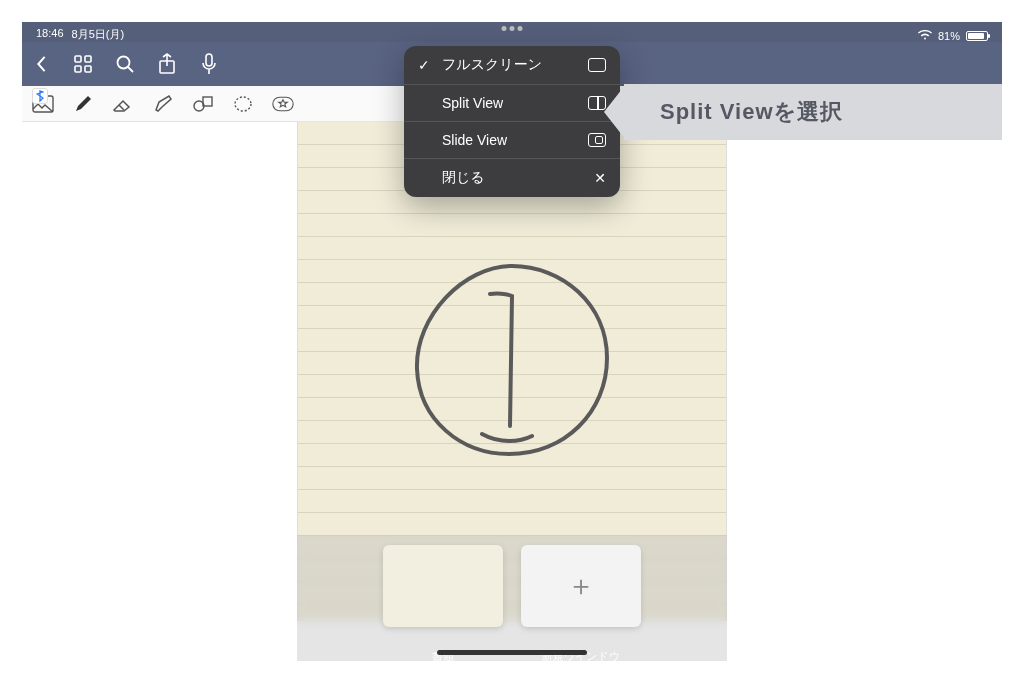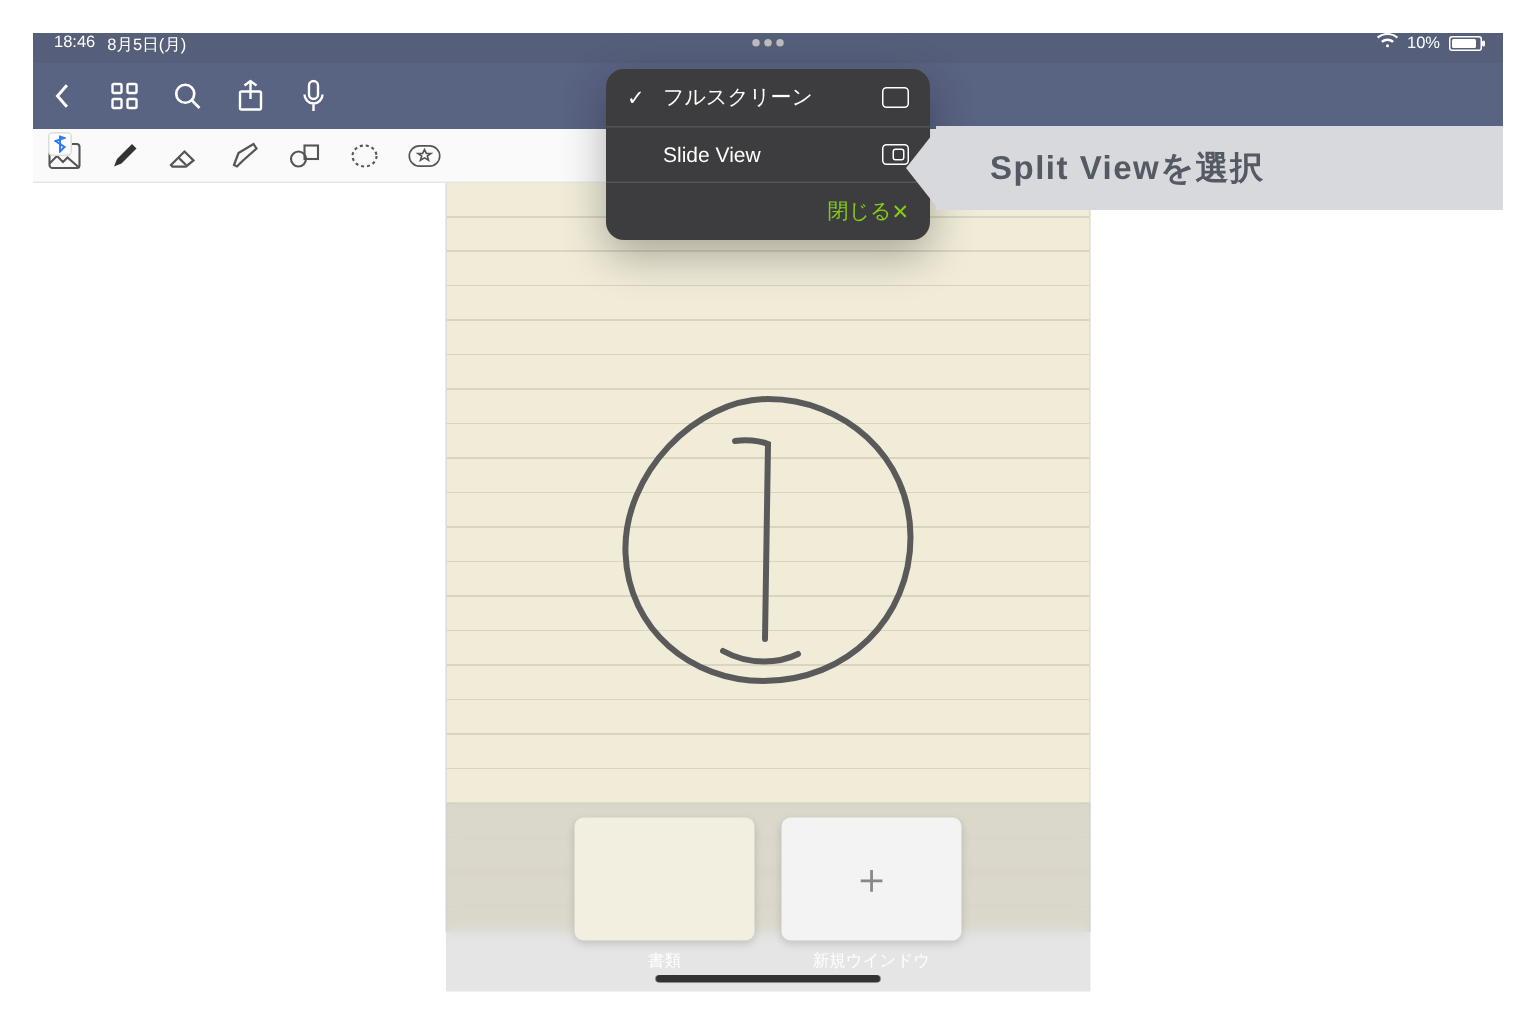--- a/index.html
+++ b/index.html
@@ -7,21 +7,21 @@
       font-family: -apple-system, sans-serif;
       width: 1024px; height: 683px;
       position: relative; overflow: hidden;
       background: #fff;
     }
     .frame { position:absolute; inset:0; border:22px solid #fff; }
     .device { position:absolute; left:22px; top:22px; right:22px; bottom:22px; }
 
     
     .statusbar { position:absolute; top:0; left:0; right:0; height:20px;
-      background:#555f7a; color:#fff; display:flex; align-items:flex-start;
+      background:#555f7a; color:#fff; display:flex; align-items:flex-end;
       font-size:11px; padding:0 14px; justify-content:space-between; }
     .statusbar .left { display:flex; gap:8px; }
     .statusbar .right { display:flex; gap:6px; align-items:center; }
     .bat { display:inline-block; width:22px; height:10px; border:1px solid #fff; border-radius:2px; position:relative; }
     .bat::after{content:"";position:absolute;left:1px;top:1px;bottom:1px;width:80%;background:#fff;border-radius:1px;}
     .bat::before{content:"";position:absolute;right:-3px;top:2px;width:2px;height:4px;background:#fff;border-radius:1px;}
 
     
     .navbar { position:absolute; top:20px; left:0; right:0; height:44px;
       background:#596382; color:#fff; display:flex; align-items:center;
@@ -49,21 +49,21 @@
     .pill span{width:5px;height:5px;background:#bbb;border-radius:50%;}
 
     
     .popup { position:absolute; top:24px; left:50%; transform:translateX(-50%);
       width:216px; background:#3d3d3f; border-radius:12px; overflow:hidden;
       box-shadow:0 10px 30px rgba(0,0,0,.3); z-index:40; color:#fff; }
     .popup-row { display:flex; align-items:center; justify-content:space-between;
       padding:10px 14px; font-size:14px; border-bottom:1px solid #555; }
     .popup-row:last-child{border-bottom:none;}
     .popup-row .lead { display:flex; align-items:center; gap:10px; }
-    .popup-row.red { color:#84cc16;justify-content:flex-end; }
+    .popup-row.red { color:#ffffff; }
     .pop-icon{width:18px;height:14px;border:1.5px solid currentColor;border-radius:3px;display:inline-block;position:relative;}
     .pop-icon.full{}
     .pop-icon.split::after{content:"";position:absolute;left:50%;top:0;bottom:0;width:1.5px;background:currentColor;}
     .pop-icon.slide::after{content:"";position:absolute;right:2px;top:2px;bottom:2px;width:6px;border:1.5px solid currentColor;border-radius:2px;}
     .check{width:14px;display:inline-block;}
     .xicon{font-size:14px;}
 
     
     .callout { position:absolute; right:0; top:62px; height:56px;
       background:#d8d9dd; color:#555963; display:flex; align-items:center;
@@ -74,21 +74,21 @@
       border-right:22px solid #d8d9dd;}
 
     
     .dock { position:absolute; bottom:0; left:50%; transform:translateX(-50%);
       width:430px; height:126px; background:rgba(180,180,180,.35);
       backdrop-filter:blur(4px); display:flex; justify-content:center; gap:18px;
       padding:10px 0 6px; z-index:30; }
     .thumb { width:120px; text-align:center; }
     .thumb .card { width:120px; height:82px; background:#f2efe0;
       border-radius:6px; box-shadow:0 2px 6px rgba(0,0,0,.15); position:relative; }
-    .thumb .label { font-size:11px; color:#fff; margin-top:6px; }
+    .thumb .label { font-size:11px; color:#fff; margin-top:22px; }
     .thumb.sel .card{outline:3px solid #5a6486;}
     .thumb.add .card{background:#f3f3f3;display:flex;align-items:center;justify-content:center;color:#888;font-size:28px;font-weight:300;}
     .thumb.sel .card .mini{position:absolute;inset:8px 18px;background:#f0ecd8;
       background-image:repeating-linear-gradient(#f0ecd8,#f0ecd8 5px,#d8d4be 5px,#d8d4be 6px);
       border:3px solid #5e6787;}
     .thumb.sel .card .mini::after{content:"";position:absolute;left:35%;top:30%;width:20px;height:20px;border:1px solid #666;border-radius:50%;}
     .thumb.sel .note-icn{position:absolute;bottom:-6px;left:50%;transform:translateX(-50%);width:22px;height:22px;background:#fff;border-radius:4px;box-shadow:0 1px 3px rgba(0,0,0,.3);display:flex;align-items:center;justify-content:center;}
 
     
     .drawing { position:absolute; left:50%; top:48%; transform:translate(-50%,-50%); }
@@ -117,21 +117,21 @@
     <div class="left">
       <span>18:46</span>
       <span>8月5日(月)</span>
     </div>
     <div class="right">
       <span>
         <svg width="14" height="10" viewBox="0 0 14 10">
             <path d="M7 9.5a1 1 0 100-2 1 1 0 000 2zm-3.2-3a5 5 0 016.4 0l1.1-1.2a6.7 6.7 0 00-8.6 0zM.8 3.6a9.6 9.6 0 0112.4 0L14 2.4a11.2 11.2 0 00-14 0z" fill="#fff"></path>
           </svg>
       </span>
-      <span>10%</span>
+      <span>81%</span>
       <span class="bat"></span>
     </div>
   </div>
 
   <div class="navbar">
     <div class="nav-icon">
         <svg width="14" height="18" viewBox="0 0 12 20" fill="none" stroke="#fff" stroke-width="2.2">
           <path d="M10 2 3 10l7 8"></path>
         </svg>
       </div>
@@ -225,20 +225,27 @@
     <div class="popup-row">
       <span class="lead">
           <span class="check">✓</span>
           <span>フルスクリーン</span>
         </span>
       <span class="pop-icon full"></span>
     </div>
     <div class="popup-row">
       <span class="lead">
           <span class="check"></span>
+          <span>Split View</span>
+        </span>
+      <span class="pop-icon split"></span>
+    </div>
+    <div class="popup-row">
+      <span class="lead">
+          <span class="check"></span>
           <span>Slide View</span>
         </span>
       <span class="pop-icon slide"></span>
     </div>
     <div class="popup-row red">
       <span class="lead">
           <span class="check"></span>
           <span>閉じる</span>
         </span>
       <span class="xicon">✕</span>

